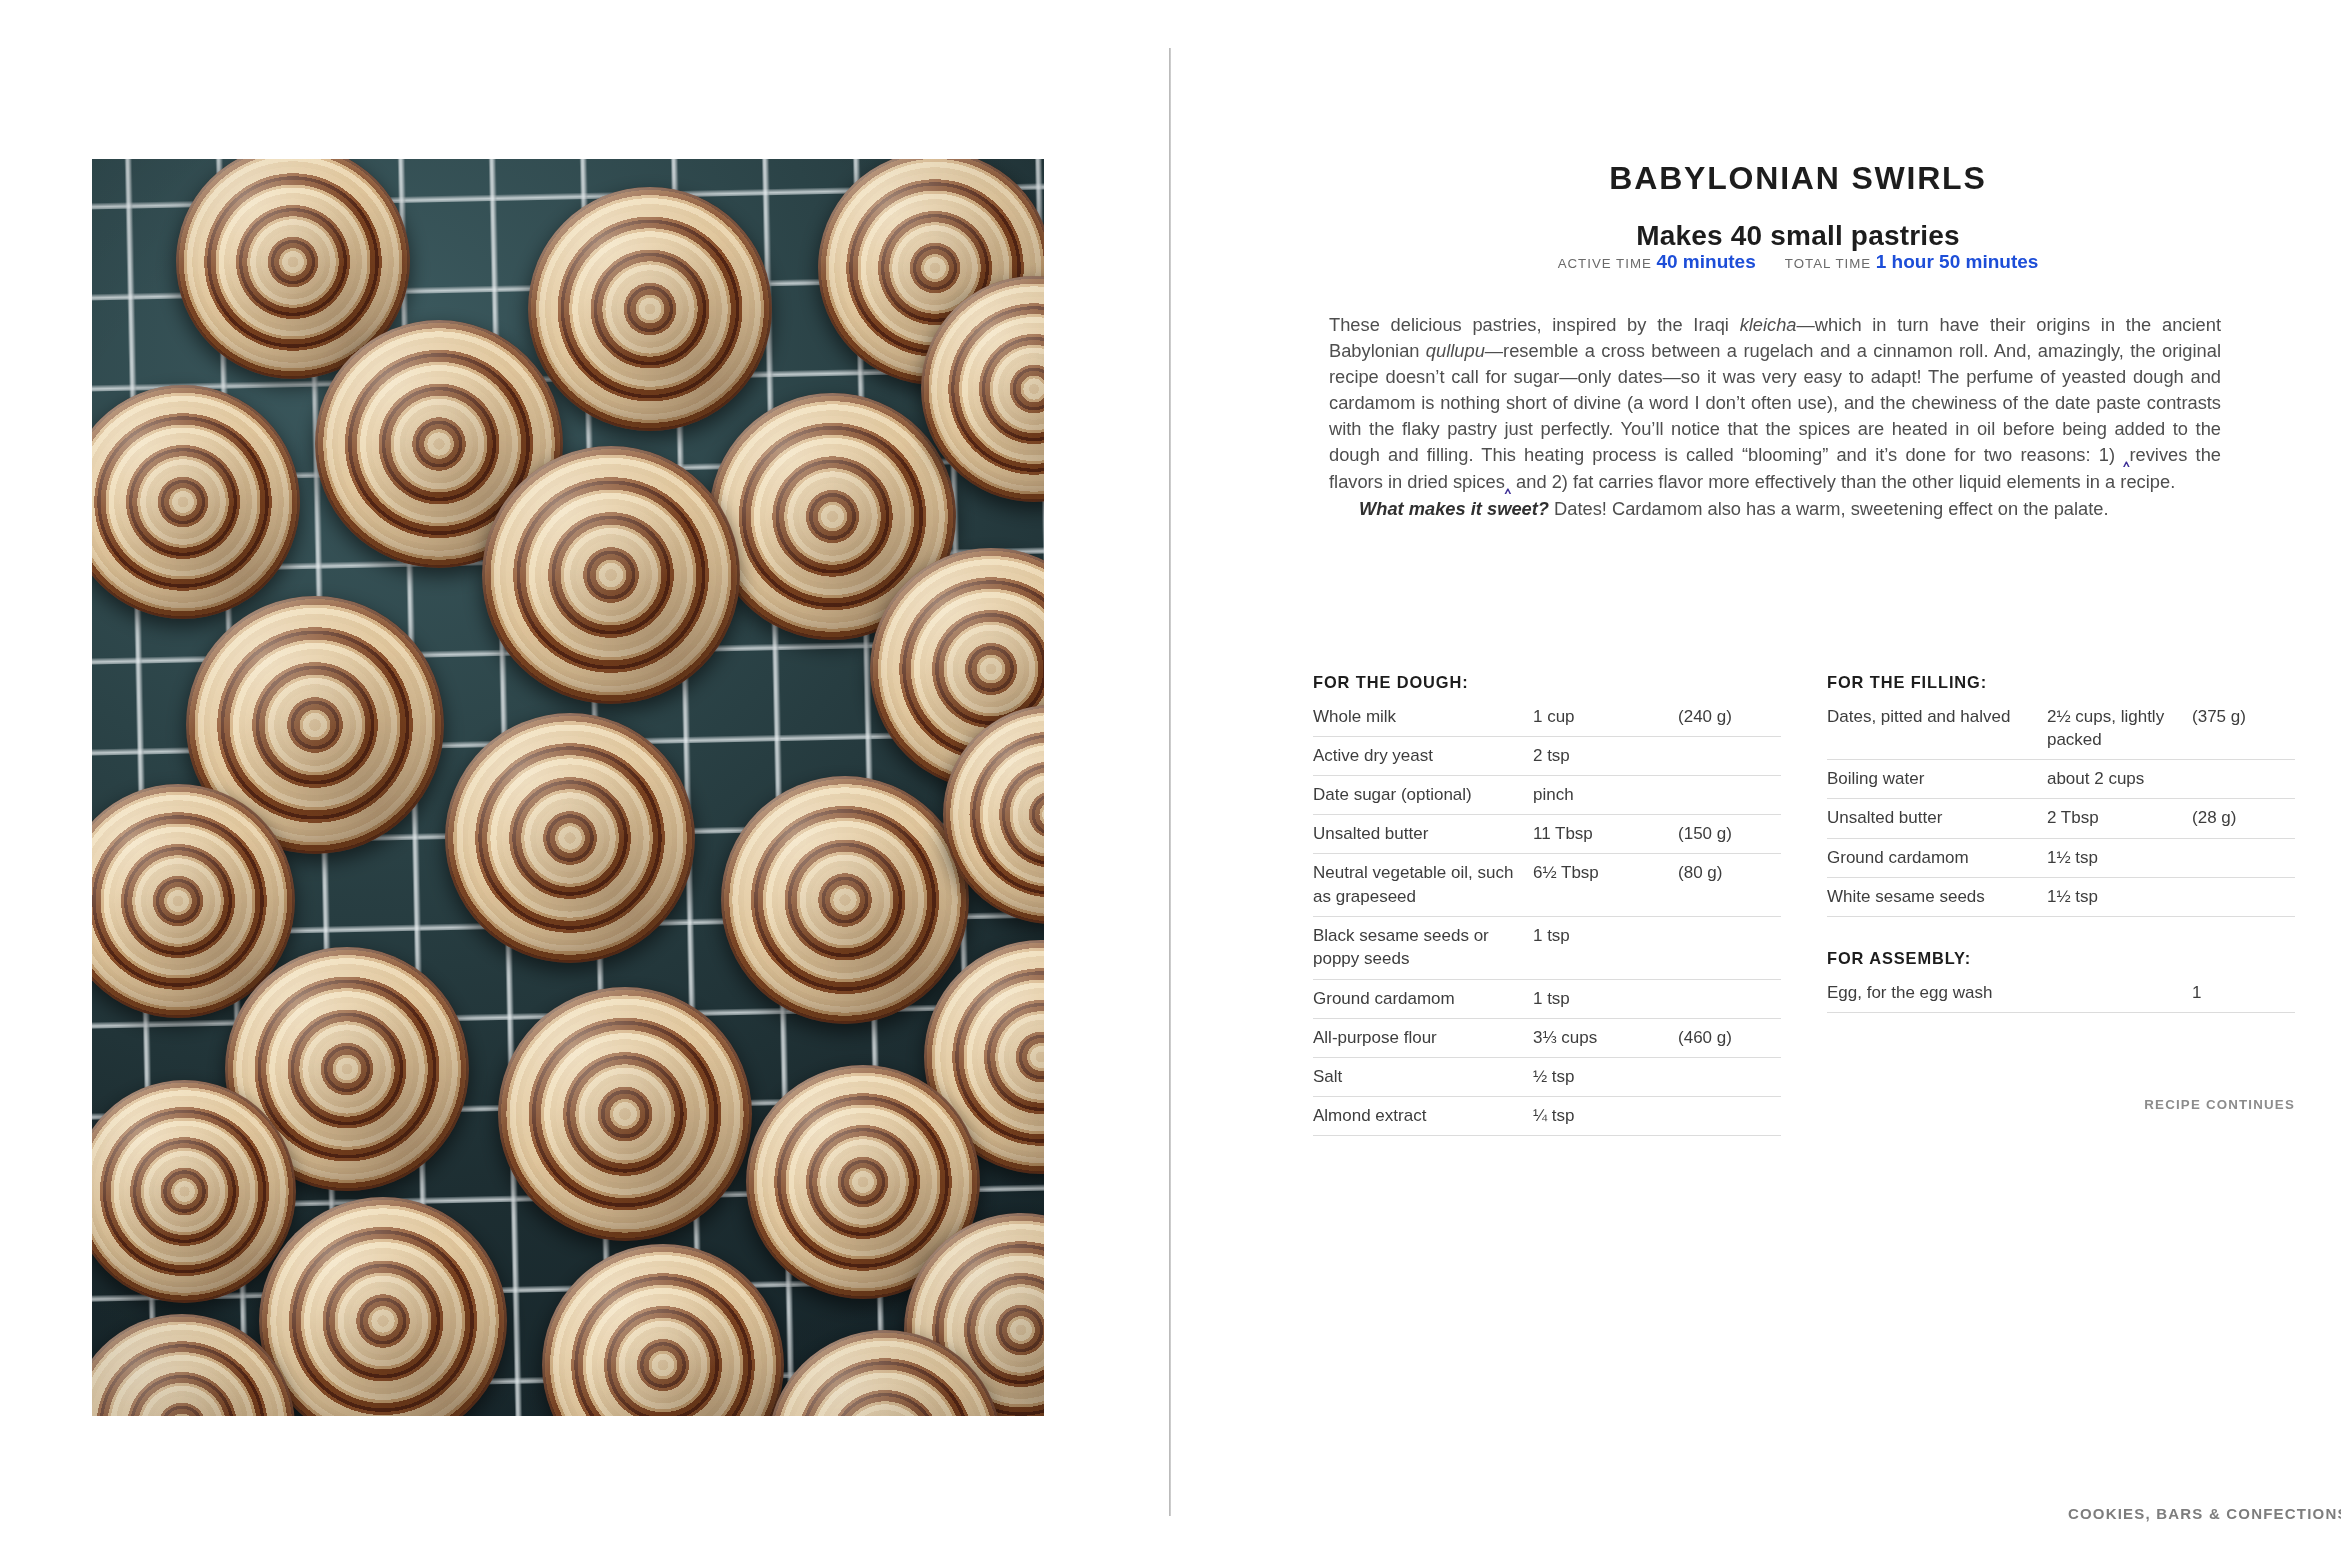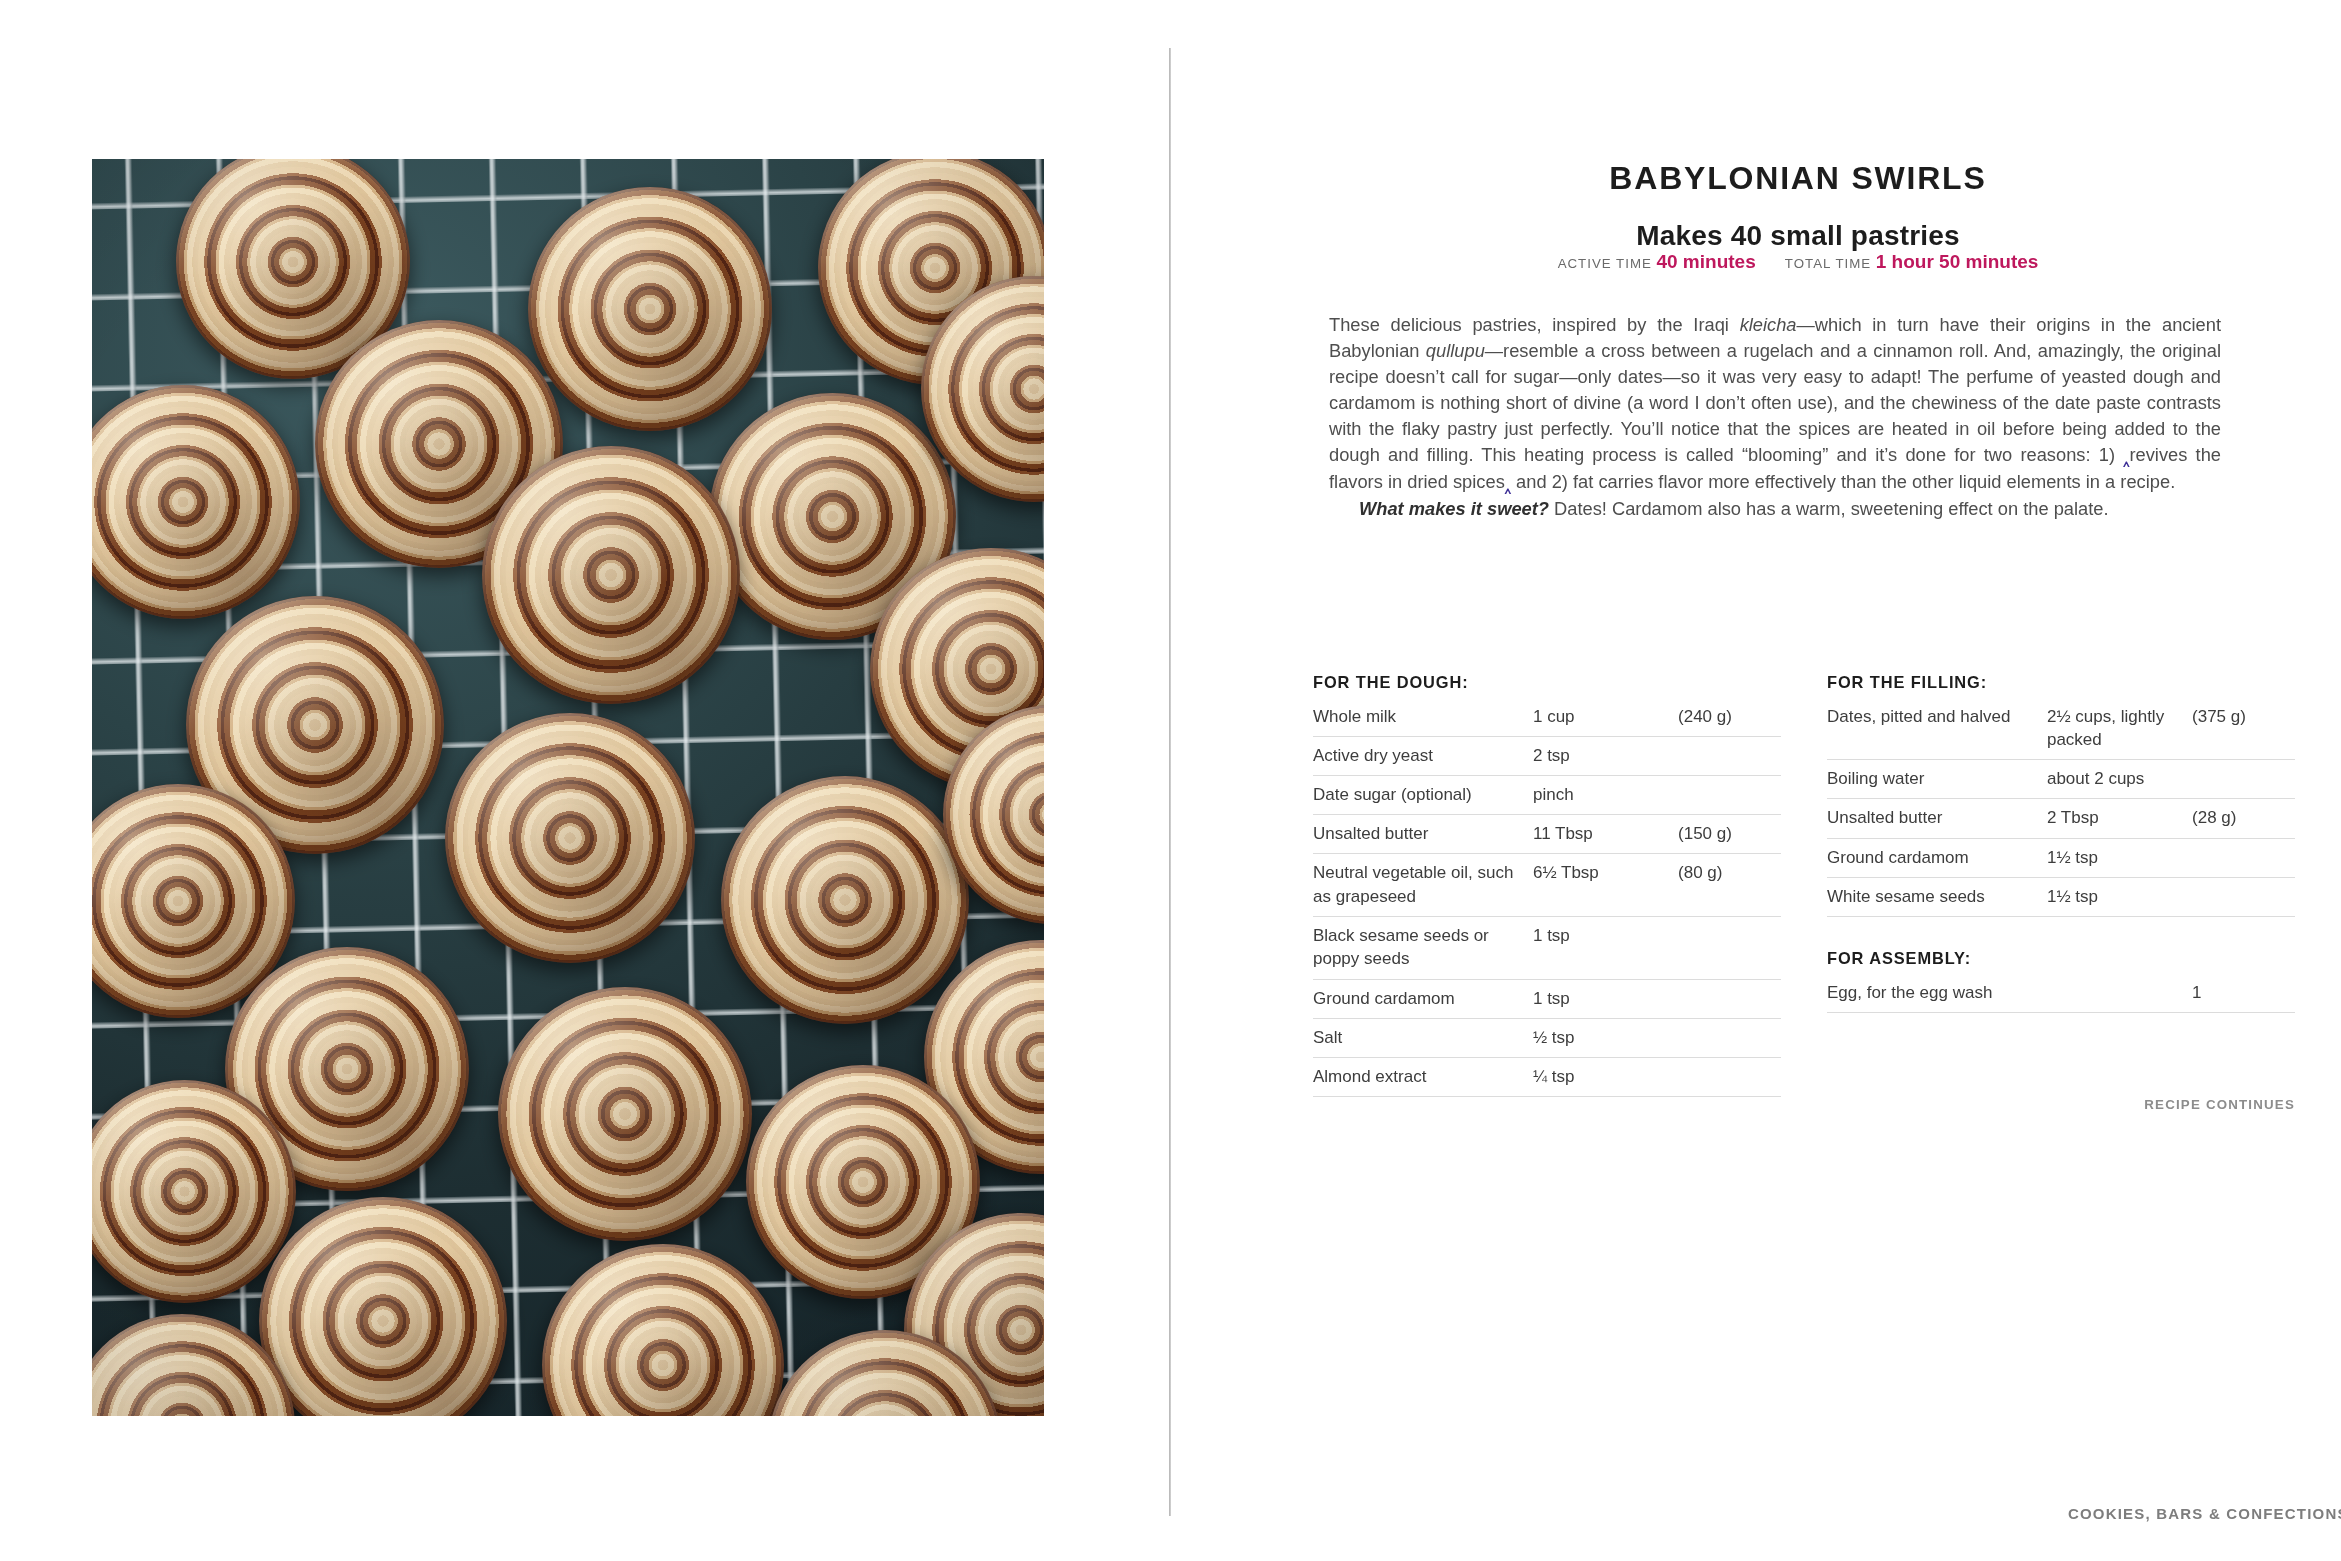--- a/index.html
+++ b/index.html
@@ -139,21 +139,21 @@
   }
   .time-line .lbl {
     font-size: 13.3px;
     letter-spacing: 1px;
     color: #6a6a6a;
     font-weight: 400;
   }
   .time-line .val {
     font-size: 19px;
     font-weight: 700;
-    color: #be185d;
+    color: #1d4ed8;
   }
   .time-line .gap { display: inline-block; width: 20px; }
 
   .headnote {
     position: absolute;
     left: 160px;
     top: 312px;
     width: 892px;
     font-size: 18.3px;
     line-height: 26px;
@@ -316,20 +316,25 @@
             <td class="name">Black sesame seeds or poppy seeds</td>
             <td class="amt">1 tsp</td>
             <td class="gram"></td>
           </tr>
           <tr>
             <td class="name">Ground cardamom</td>
             <td class="amt">1 tsp</td>
             <td class="gram"></td>
           </tr>
           <tr>
+            <td class="name">All-purpose flour</td>
+            <td class="amt">3⅓ cups</td>
+            <td class="gram">(460 g)</td>
+          </tr>
+          <tr>
             <td class="name">Salt</td>
             <td class="amt">½ tsp</td>
             <td class="gram"></td>
           </tr>
           <tr>
             <td class="name">Almond extract</td>
             <td class="amt">¼ tsp</td>
             <td class="gram"></td>
           </tr>
         </tbody>

